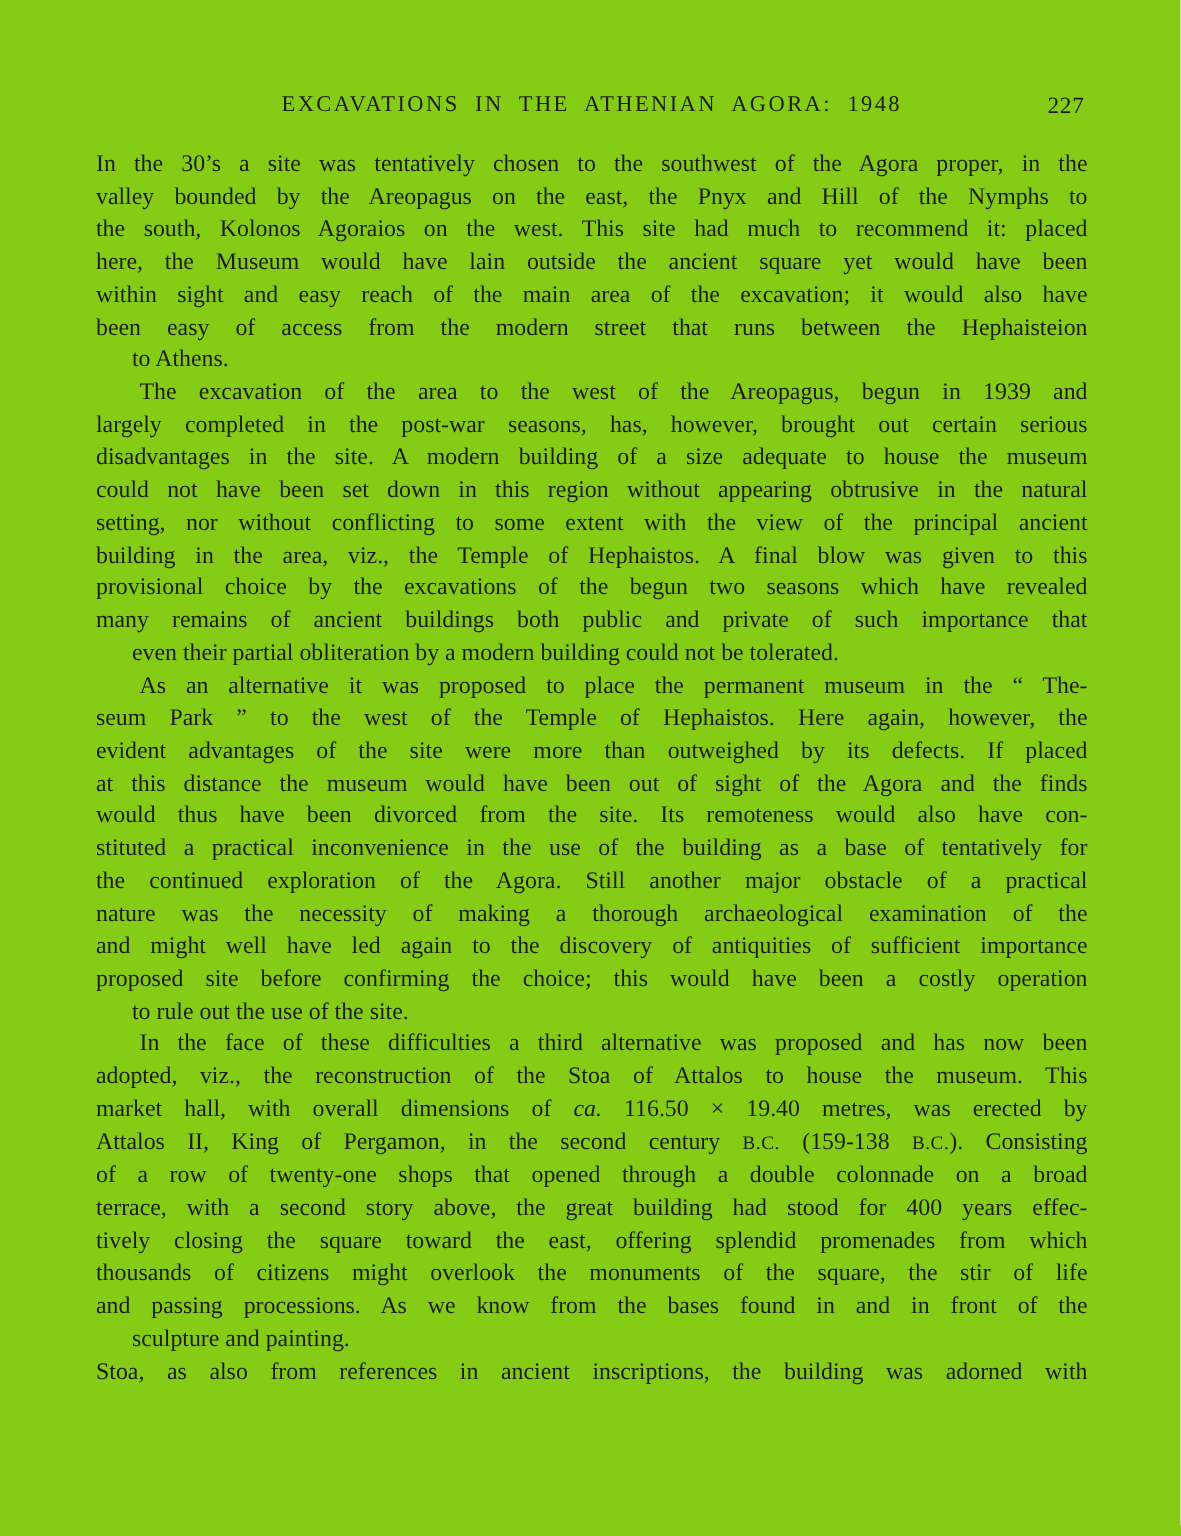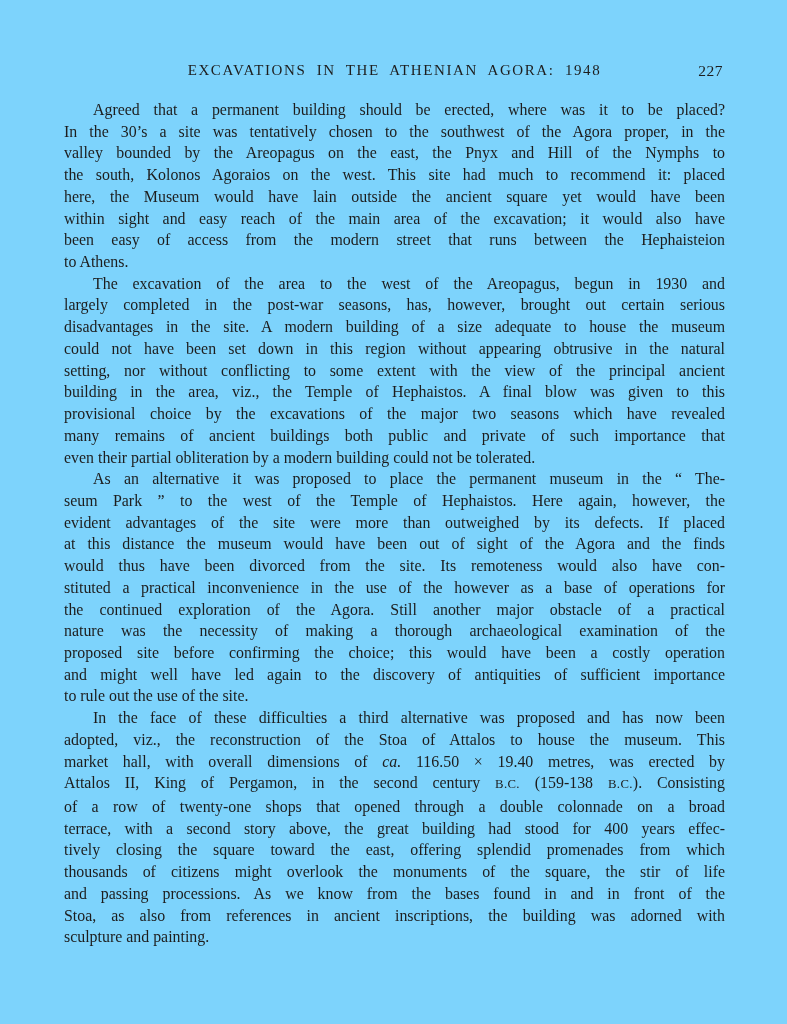--- a/index.html
+++ b/index.html
@@ -4,21 +4,21 @@
 <style>
   html, body {
     margin: 0;
     padding: 0;
     background: #ffffff;
   }
   .page {
     position: relative;
     width: 787px;
     height: 1024px;
-    background: #7dd3fc;
+    background: #84cc16;
     overflow: hidden;
     font-family: "Liberation Serif", "DejaVu Serif", serif;
     color: #1d1d1d;
   }
   .page-header {
     position: absolute;
     top: 62px;
     left: 64px;
     width: 661px;
     height: 20px;
@@ -45,20 +45,21 @@
     width: 661px;
     font-size: 15.9px;
     line-height: 21.72px;
   }
   .line {
     text-align: justify;
     text-align-last: justify;
   }
   .line.last {
     text-align-last: left;
+    margin-left: 24px;
   }
   .line.first {
     text-indent: 29px;
   }
   .italic {
     font-style: italic;
   }
   .smallcaps {
     font-size: 0.8em;
     letter-spacing: 0.4px;
@@ -67,53 +68,52 @@
 </style>
 </head>
 <body>
 
 <div class="page">
   <header class="page-header">
     <div class="running-title">EXCAVATIONS IN THE ATHENIAN AGORA: 1948</div>
     <div class="page-number">227</div>
   </header>
   <main class="body-text">
-      <div class="line first">Agreed that a permanent building should be erected, where was it to be placed?</div>
       <div class="line">In the 30’s a site was tentatively chosen to the southwest of the Agora proper, in the</div>
       <div class="line">valley bounded by the Areopagus on the east, the Pnyx and Hill of the Nymphs to</div>
       <div class="line">the south, Kolonos Agoraios on the west.  This site had much to recommend it: placed</div>
       <div class="line">here, the Museum would have lain outside the ancient square yet would have been</div>
       <div class="line">within sight and easy reach of the main area of the excavation; it would also have</div>
       <div class="line">been easy of access from the modern street that runs between the Hephaisteion</div>
       <div class="line last">to Athens.</div>
-      <div class="line first">The excavation of the area to the west of the Areopagus, begun in 1930 and</div>
+      <div class="line first">The excavation of the area to the west of the Areopagus, begun in 1939 and</div>
       <div class="line">largely completed in the post-war seasons, has, however, brought out certain serious</div>
       <div class="line">disadvantages in the site.  A modern building of a size adequate to house the museum</div>
       <div class="line">could not have been set down in this region without appearing obtrusive in the natural</div>
       <div class="line">setting, nor without conflicting to some extent with the view of the principal ancient</div>
       <div class="line">building in the area, viz., the Temple of Hephaistos.  A final blow was given to this</div>
-      <div class="line">provisional choice by the excavations of the major two seasons which have revealed</div>
+      <div class="line">provisional choice by the excavations of the begun two seasons which have revealed</div>
       <div class="line">many remains of ancient buildings both public and private of such importance that</div>
       <div class="line last">even their partial obliteration by a modern building could not be tolerated.</div>
       <div class="line first">As an alternative it was proposed to place the permanent museum in the “ The-</div>
       <div class="line">seum Park ” to the west of the Temple of Hephaistos.  Here again, however, the</div>
       <div class="line">evident advantages of the site were more than outweighed by its defects.  If placed</div>
       <div class="line">at this distance the museum would have been out of sight of the Agora and the finds</div>
       <div class="line">would thus have been divorced from the site.  Its remoteness would also have con-</div>
-      <div class="line">stituted a practical inconvenience in the use of the however as a base of operations for</div>
+      <div class="line">stituted a practical inconvenience in the use of the building as a base of tentatively for</div>
       <div class="line">the continued exploration of the Agora.  Still another major obstacle of a practical</div>
       <div class="line">nature was the necessity of making a thorough archaeological examination of the</div>
+      <div class="line">and might well have led again to the discovery of antiquities of sufficient importance</div>
       <div class="line">proposed site before confirming the choice; this would have been a costly operation</div>
-      <div class="line">and might well have led again to the discovery of antiquities of sufficient importance</div>
       <div class="line last">to rule out the use of the site.</div>
       <div class="line first">In the face of these difficulties a third alternative was proposed and has now been</div>
       <div class="line">adopted, viz., the reconstruction of the Stoa of Attalos to house the museum.  This</div>
       <div class="line">market hall, with overall dimensions of <span class="italic">ca.</span> 116.50 × 19.40 metres, was erected by</div>
       <div class="line">Attalos II, King of Pergamon, in the second century <span class="smallcaps">B.C.</span> (159-138 <span class="smallcaps">B.C.</span>).  Consisting</div>
       <div class="line">of a row of twenty-one shops that opened through a double colonnade on a broad</div>
       <div class="line">terrace, with a second story above, the great building had stood for 400 years effec-</div>
       <div class="line">tively closing the square toward the east, offering splendid promenades from which</div>
       <div class="line">thousands of citizens might overlook the monuments of the square, the stir of life</div>
       <div class="line">and passing processions.  As we know from the bases found in and in front of the</div>
+      <div class="line last">sculpture and painting.</div>
       <div class="line">Stoa, as also from references in ancient inscriptions, the building was adorned with</div>
-      <div class="line last">sculpture and painting.</div>
     </main>
 </div>
 
 </body></html>

